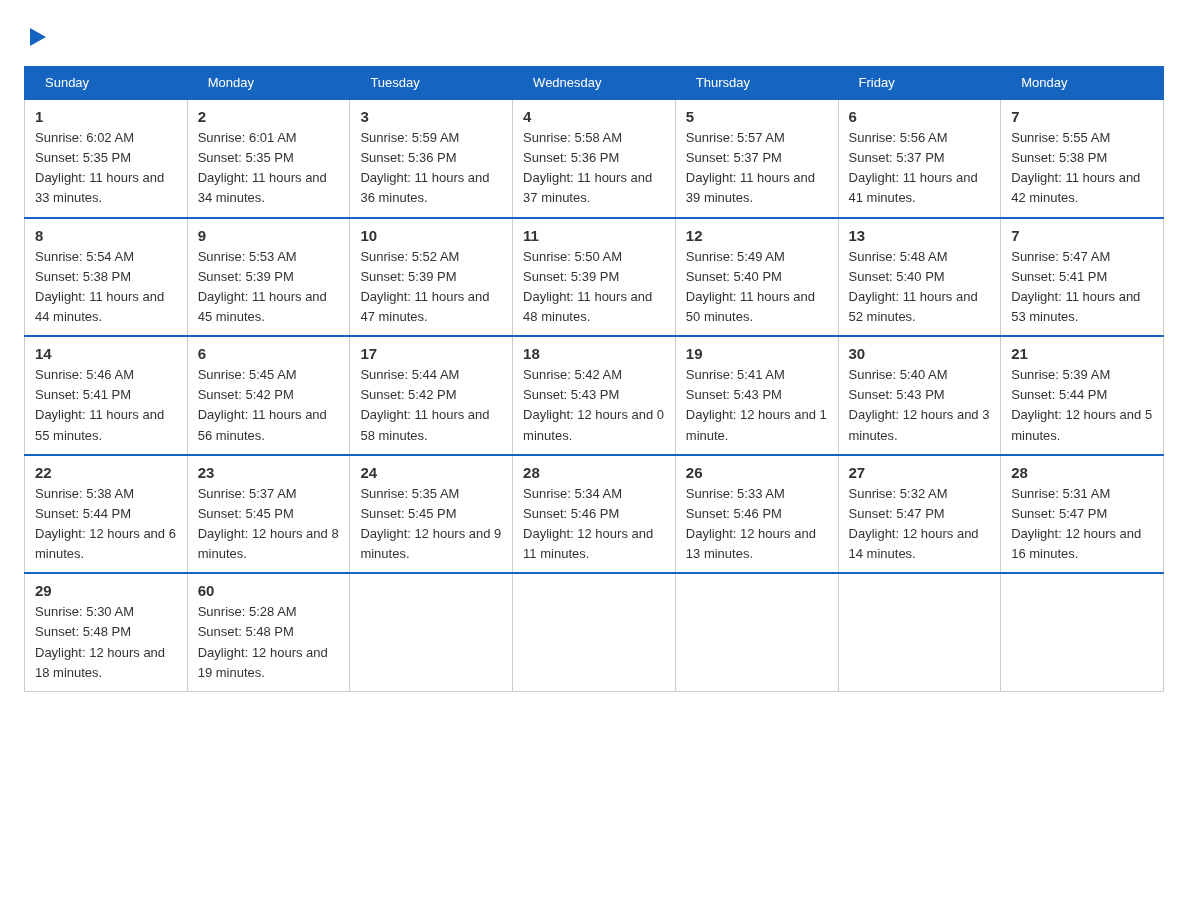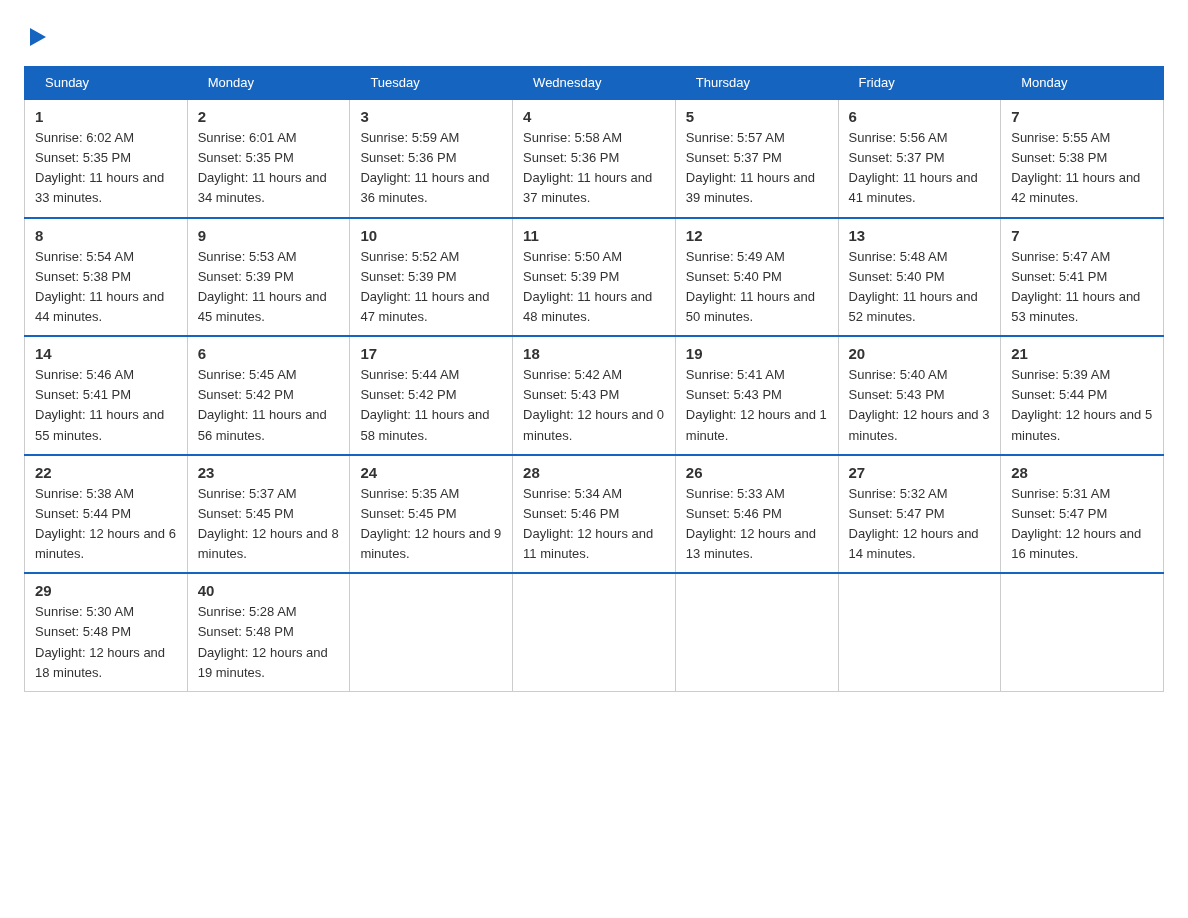--- a/index.html
+++ b/index.html
@@ -201,21 +201,21 @@
         </td>
         <td>
           <span class="day-number">18</span>
         <div class="day-info">Sunrise: 5:42 AM<br>Sunset: 5:43 PM<br>Daylight: 12 hours and 0 minutes.</div>
         </td>
         <td>
           <span class="day-number">19</span>
         <div class="day-info">Sunrise: 5:41 AM<br>Sunset: 5:43 PM<br>Daylight: 12 hours and 1 minute.</div>
         </td>
         <td>
-          <span class="day-number">20</span>
+          <span class="day-number">30</span>
         <div class="day-info">Sunrise: 5:40 AM<br>Sunset: 5:43 PM<br>Daylight: 12 hours and 3 minutes.</div>
         </td>
         <td>
           <span class="day-number">21</span>
         <div class="day-info">Sunrise: 5:39 AM<br>Sunset: 5:44 PM<br>Daylight: 12 hours and 5 minutes.</div>
         </td>
       </tr>
       <tr>
         <td>
           <span class="day-number">22</span>
@@ -245,21 +245,21 @@
           <span class="day-number">28</span>
         <div class="day-info">Sunrise: 5:31 AM<br>Sunset: 5:47 PM<br>Daylight: 12 hours and 16 minutes.</div>
         </td>
       </tr>
       <tr>
         <td>
           <span class="day-number">29</span>
         <div class="day-info">Sunrise: 5:30 AM<br>Sunset: 5:48 PM<br>Daylight: 12 hours and 18 minutes.</div>
         </td>
         <td>
-          <span class="day-number">40</span>
+          <span class="day-number">60</span>
         <div class="day-info">Sunrise: 5:28 AM<br>Sunset: 5:48 PM<br>Daylight: 12 hours and 19 minutes.</div>
         </td>
         <td class="empty-cell"></td>
         <td class="empty-cell"></td>
         <td class="empty-cell"></td>
         <td class="empty-cell"></td>
         <td class="empty-cell"></td>
       </tr>
     </tbody>
 </table>

